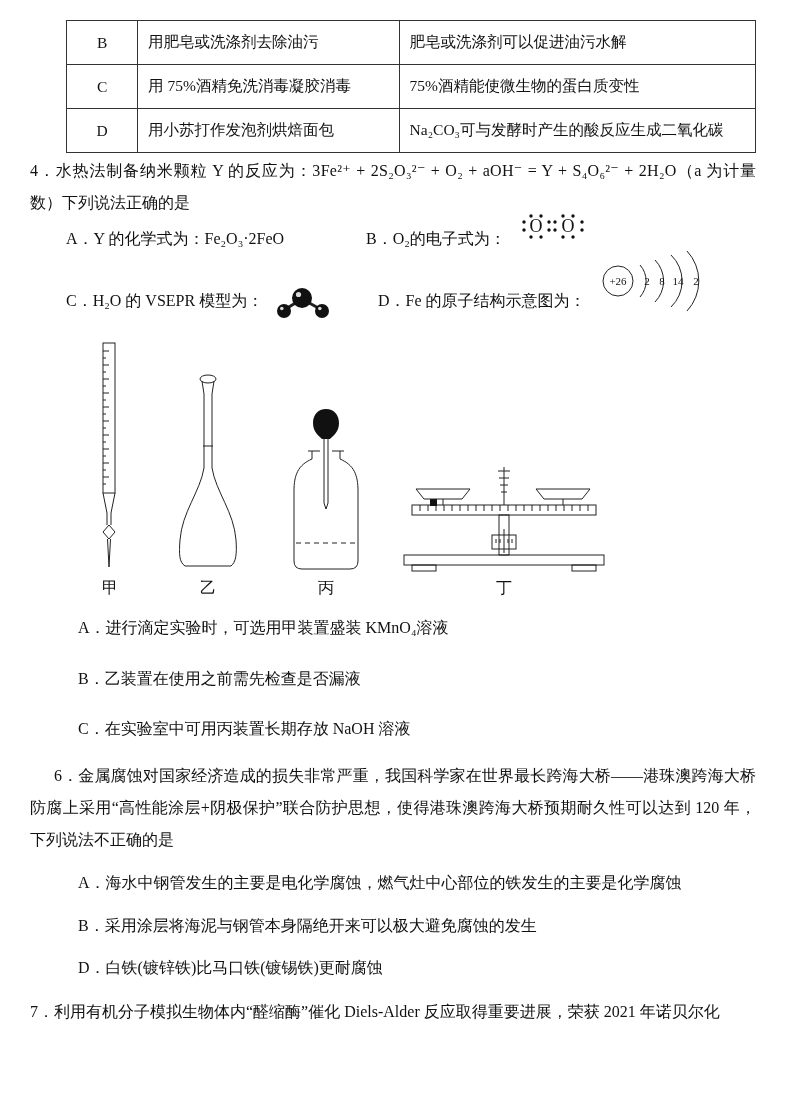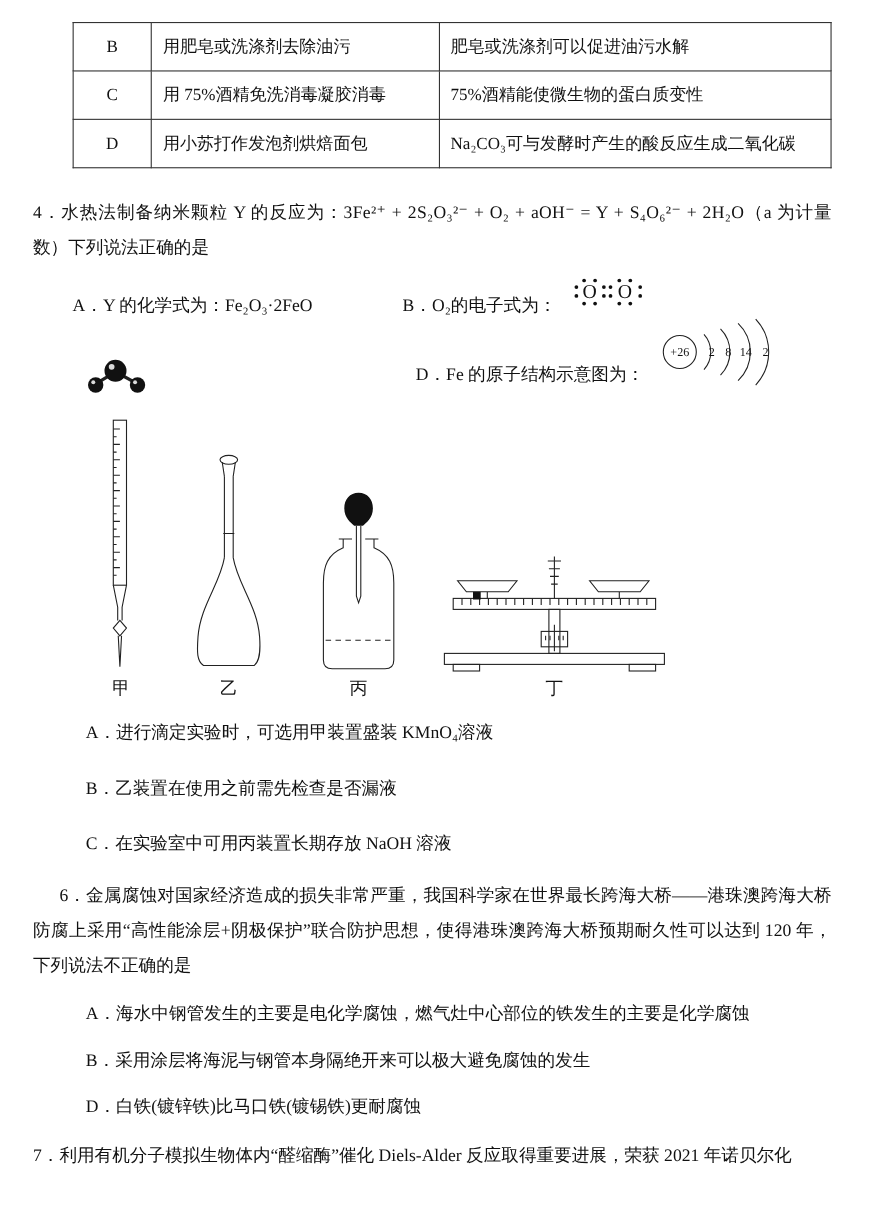--- a/index.html
+++ b/index.html
@@ -10,28 +10,28 @@
   .page{padding:20px 44px 0 30px;width:800px;box-sizing:border-box}
 
   
   table.opts-table{border-collapse:collapse;margin-left:36px;table-layout:fixed}
   table.opts-table td{border:1px solid #333;padding:11px 10px;font-size:15.5px;vertical-align:middle;overflow:hidden;white-space:nowrap}
   td.c-opt{width:62px;text-align:center}
   td.c-act{width:252px}
   td.c-rsn{width:342px}
 
   .stem{line-height:2.0;text-align:justify;margin:0}
-  .q4-stem{margin-top:25px}
+  .q4-stem{margin-top:2px}
   .q5-stem{margin-top:13px}
   .q6-stem{margin-top:6px;text-indent:1.5em}
   .q7-stem{margin-top:2px}
   .eq{letter-spacing:.3px}
 
   .opt-row{display:flex;align-items:center;margin-left:36px}
-  .q4-row1{margin-top:16px;height:40px}
+  .q4-row1{margin-top:0;height:40px}
   .q4-row2{margin-top:14px;height:56px}
   .q4-a{display:inline-block;width:300px}
   .q4-b,.q4-c,.q4-d{display:inline-flex;align-items:center}
   .q4-c{width:312px}
   .o2-svg{margin-left:10px;transform:translateY(-14px)}
   .water-svg{margin-left:12px;transform:translateY(2px)}
   .fe-svg{margin-left:10px;transform:translateY(-20px)}
 
   .figure-row{display:flex;align-items:flex-end;gap:30px;margin:10px 0 4px 58px}
   .fig{display:flex;flex-direction:column;align-items:center}
@@ -98,20 +98,21 @@
             <circle class="blk" cx="33" cy="21" r="1.7"></circle>
           <circle class="blk" cx="39" cy="13" r="1.7"></circle>
             <circle class="blk" cx="39" cy="21" r="1.7"></circle>
         </g>
       </svg>
     </span>
   </div>
 
   <div class="opt-row q4-row2">
     <span class="q4-c">
+      <span>C．H₂O 的 VSEPR 模型为：</span>
       <svg class="water-svg" width="58" height="38" viewBox="0 0 58 38">
         <line class="ln" x1="27" y1="15" x2="9" y2="26" style="stroke-width:3"></line>
         <line class="ln" x1="27" y1="15" x2="47" y2="26" style="stroke-width:3"></line>
         <circle class="blk" cx="27" cy="14" r="10"></circle>
         <circle cx="23.5" cy="10.5" r="2.6" fill="#fff" opacity="0.85"></circle>
         <circle class="blk" cx="9" cy="27" r="7"></circle>
         <circle cx="6.8" cy="24.5" r="1.8" fill="#fff" opacity="0.85"></circle>
         <circle class="blk" cx="47" cy="27" r="7"></circle>
         <circle cx="44.8" cy="24.5" r="1.8" fill="#fff" opacity="0.85"></circle>
       </svg>

